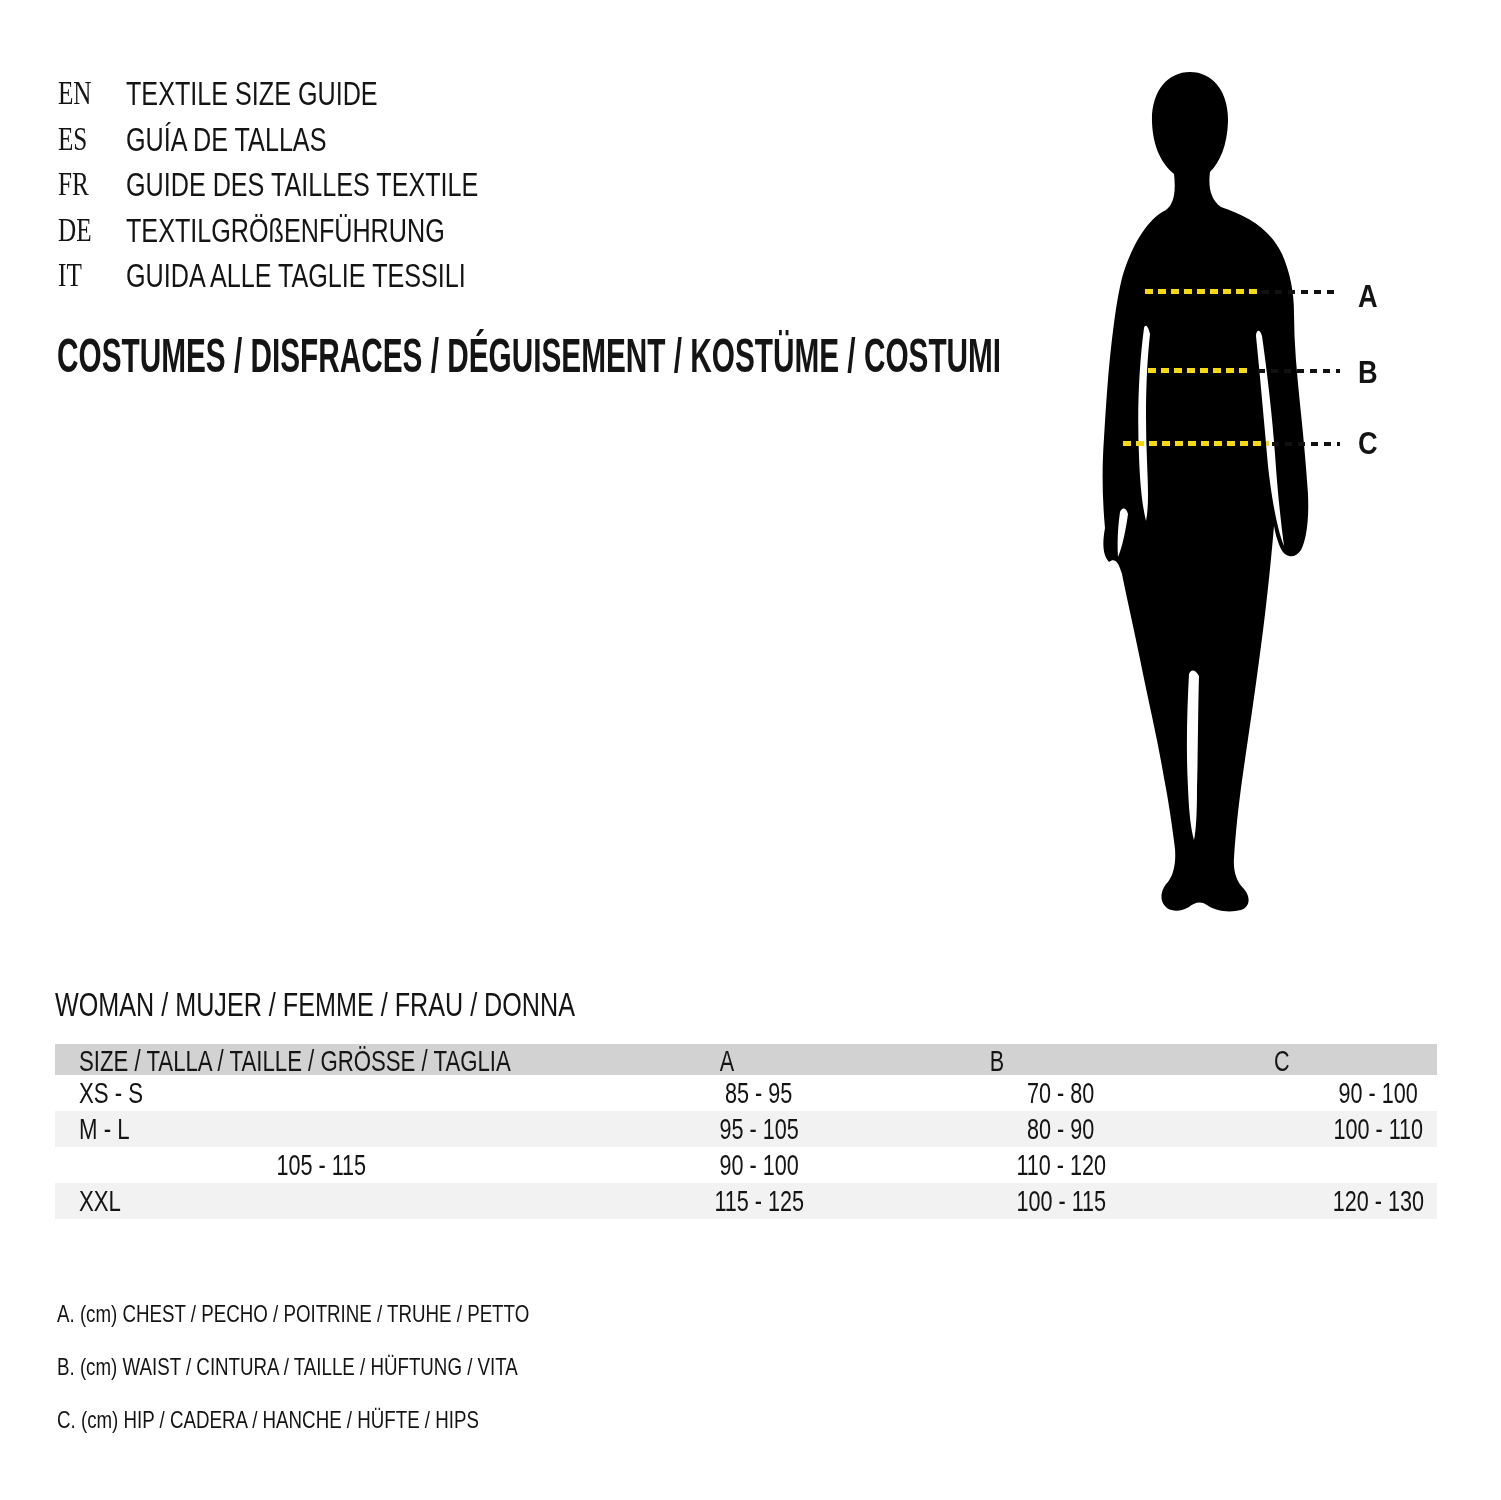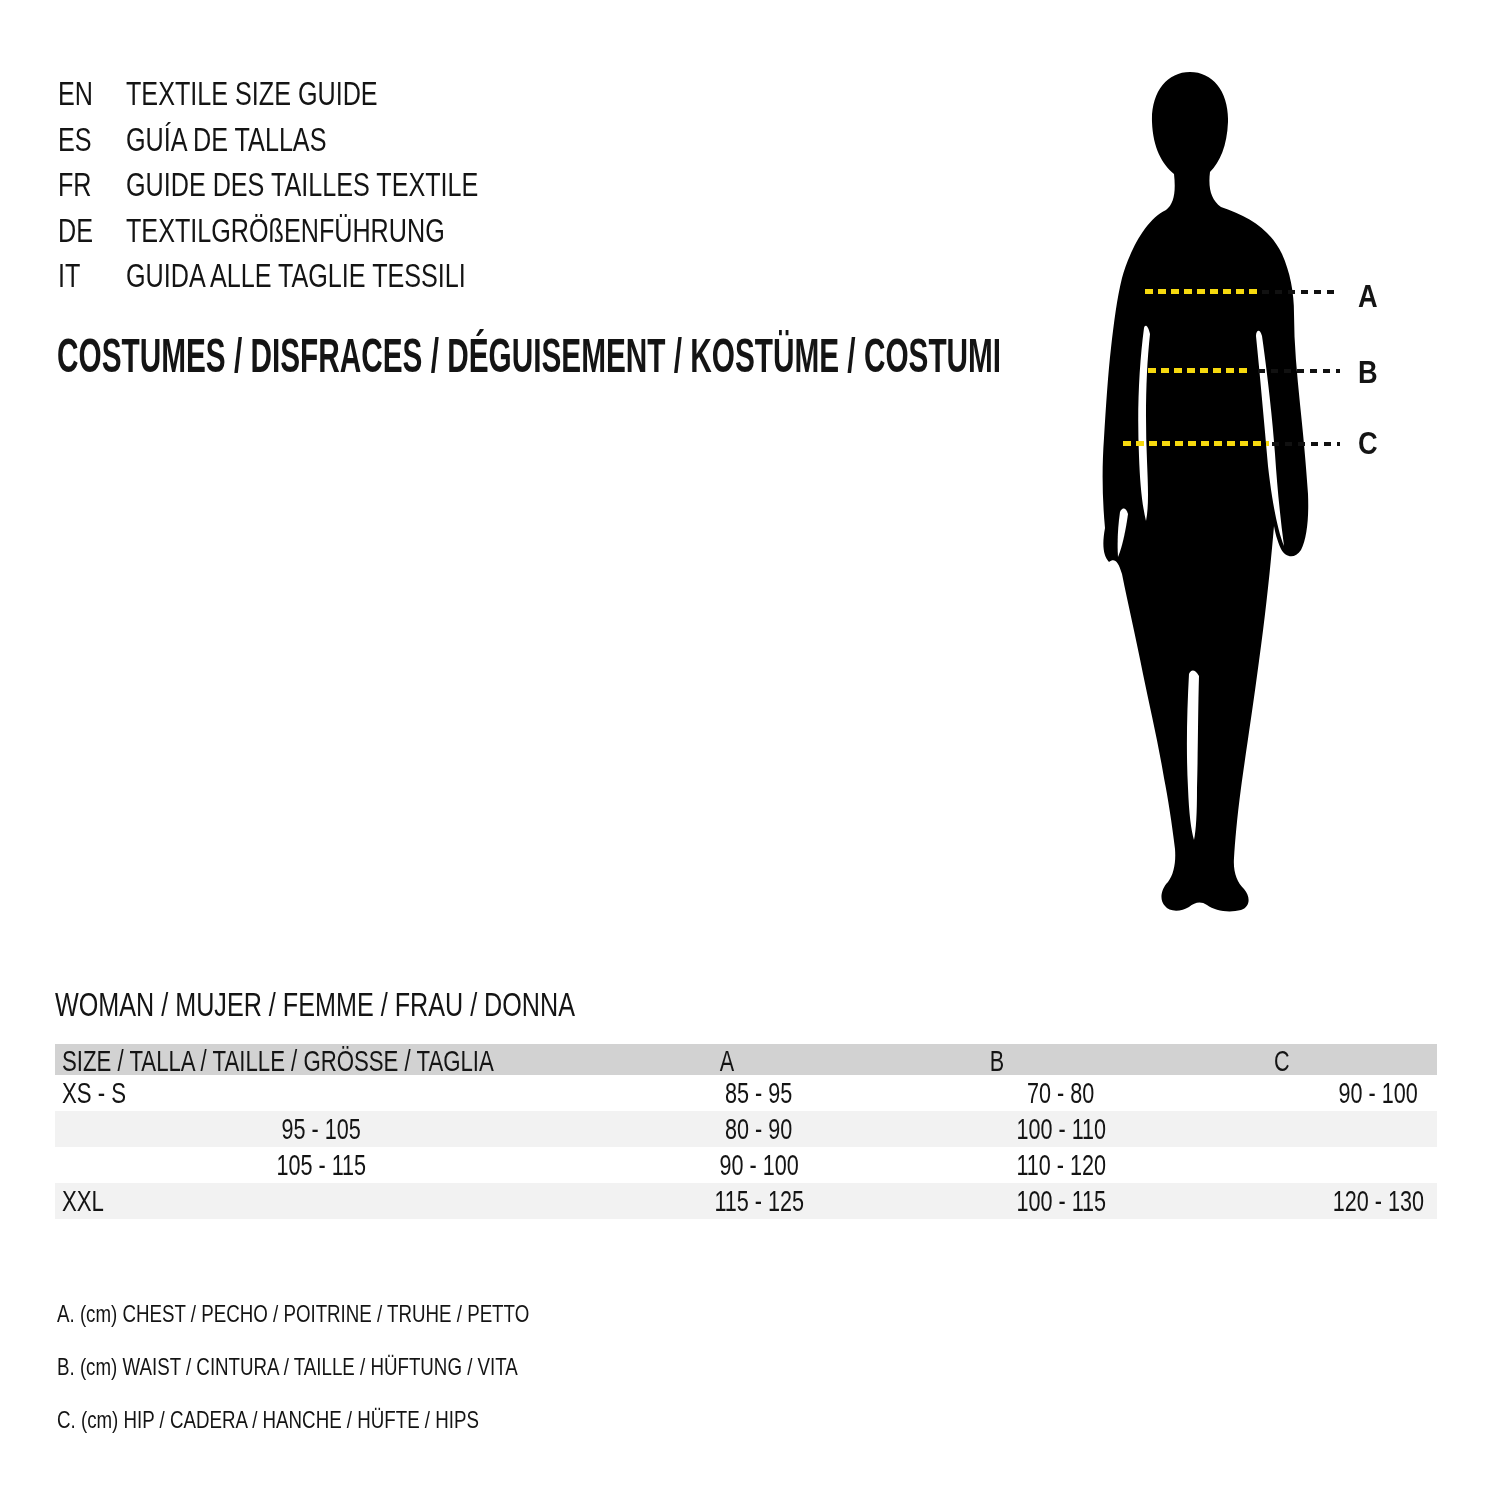--- a/index.html
+++ b/index.html
@@ -6,21 +6,21 @@
   .canvas{position:relative;width:1501px;height:1500px;background:#ffffff;overflow:hidden;
           font-family:"Liberation Sans",sans-serif;color:#141414;}
 
   
   .cond{display:inline-block;transform:scaleX(0.74);transform-origin:0 50%;white-space:nowrap;}
   .cond-c{display:inline-block;transform:scaleX(0.72);transform-origin:50% 50%;white-space:nowrap;}
 
   
   .langs{position:absolute;left:58px;top:76px;}
   .lang-row{height:45.5px;font-size:34px;line-height:34px;display:flex;}
-  .lang-code{width:68px;flex:0 0 68px;}
+  .lang-code{width:68px;flex:0 0 68px;font-family:Liberation Serif, serif;}
 
   
   .cat-title{position:absolute;left:57px;top:332px;font-size:48px;line-height:48px;font-weight:700;}
   .cat-title .cond{transform:scaleX(0.62);}
 
   
   .figure-svg{position:absolute;left:1098px;top:66px;width:234px;height:860px;}
 
   .dash-y{position:absolute;height:5px;
           background:repeating-linear-gradient(90deg,#f6d90e 0 8px,rgba(0,0,0,0) 8px 13px);}
@@ -29,21 +29,21 @@
   .marker{position:absolute;font-size:32px;line-height:32px;font-weight:700;}
   .marker .cond{transform:scaleX(0.85);}
 
   
   .tbl-title{position:absolute;left:55px;top:987px;font-size:34px;line-height:34px;}
   .size-table{position:absolute;left:55px;top:1044px;width:1382px;font-size:30px;}
   .t-head,.t-row{display:grid;grid-template-columns:532px 280px 260px 310px;align-items:center;}
   .t-head{height:31px;background:#d2d2d2;}
   .t-row{height:36px;gap:32px;}
   .t-row.alt{background:#f2f2f2;}
-  .c-size{padding-left:7px;}
+  .c-size{padding-left:7px;margin-left:17px;}
   .c-val{text-align:center;}
 
   
   .legend{position:absolute;left:57px;top:1298px;}
   .legend-row{height:53px;font-size:24px;line-height:32px;}
   .legend-row .cond{transform:scaleX(0.78);}
 </style>
 </head>
 <body>
 
@@ -173,20 +173,21 @@
       <div class="c-val"><span class="cond-c">B</span></div>
       <div class="c-val"><span class="cond-c">C</span></div>
     </div>
     <div class="t-row">
       <div class="c-size"><span class="cond">XS - S</span></div>
       <div class="c-val"><span class="cond-c">85 - 95</span></div>
       <div class="c-val"><span class="cond-c">70 - 80</span></div>
       <div class="c-val"><span class="cond-c">90 - 100</span></div>
     </div>
     <div class="t-row alt">
+      <div class="c-size"><span class="cond">M - L</span></div>
       <div class="c-val"><span class="cond-c">95 - 105</span></div>
       <div class="c-val"><span class="cond-c">80 - 90</span></div>
       <div class="c-val"><span class="cond-c">100 - 110</span></div>
     </div>
     <div class="t-row">
       <div class="c-val"><span class="cond-c">105 - 115</span></div>
       <div class="c-val"><span class="cond-c">90 - 100</span></div>
       <div class="c-val"><span class="cond-c">110 - 120</span></div>
     </div>
     <div class="t-row alt">

